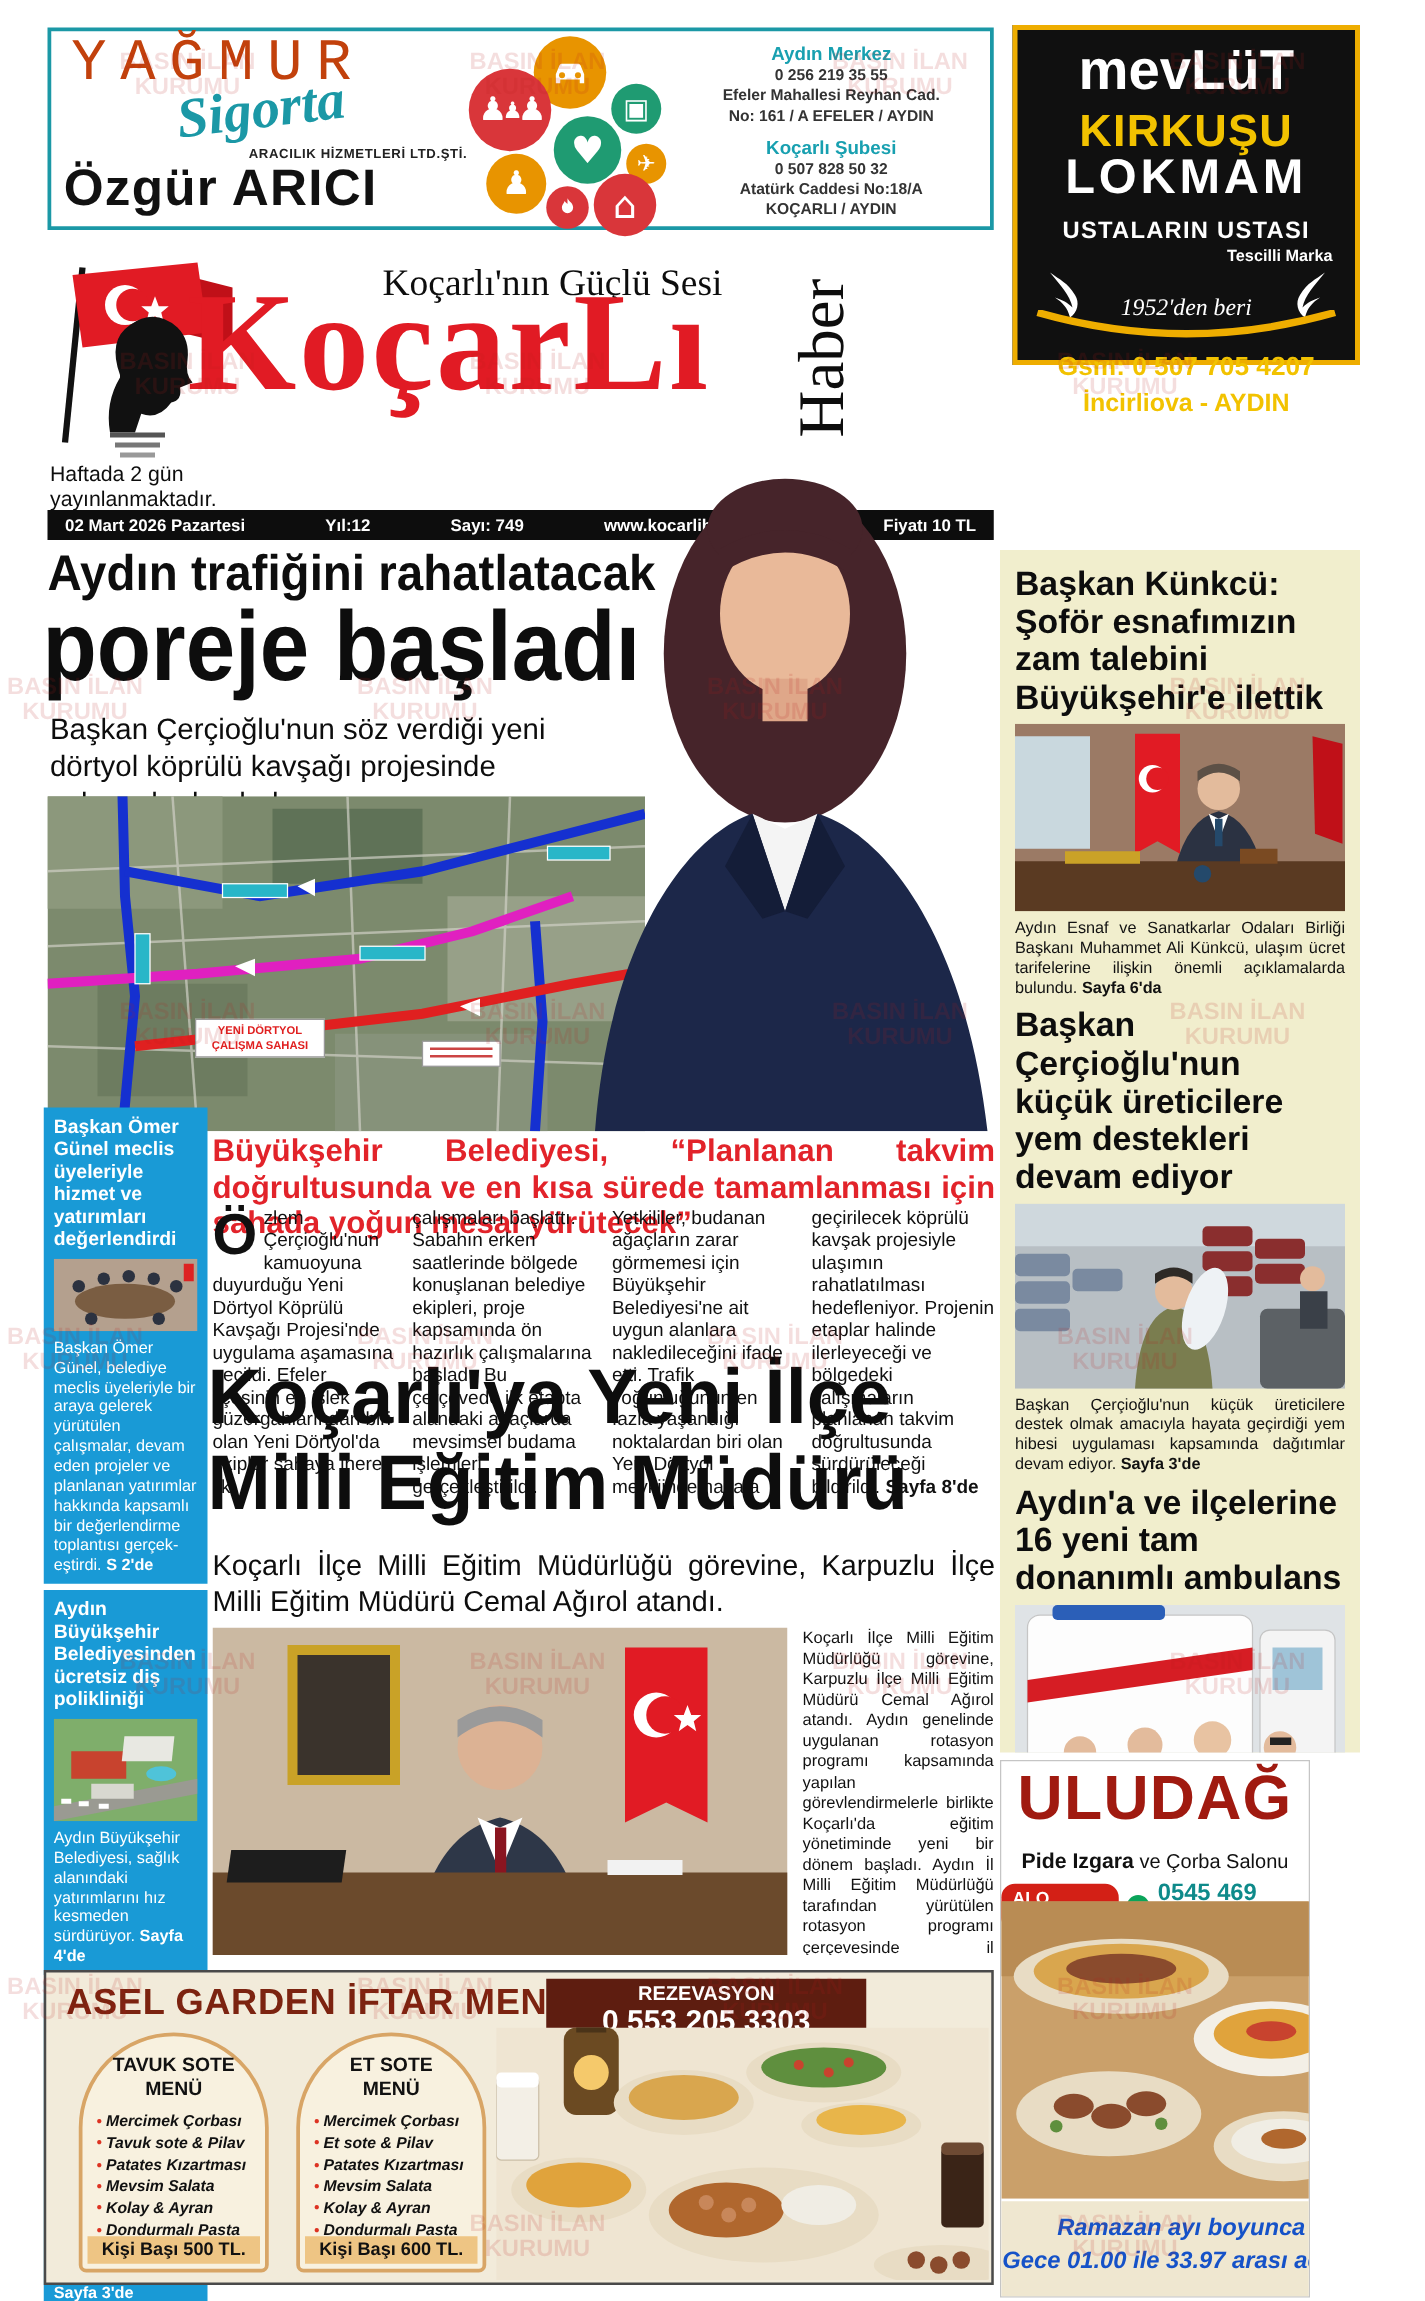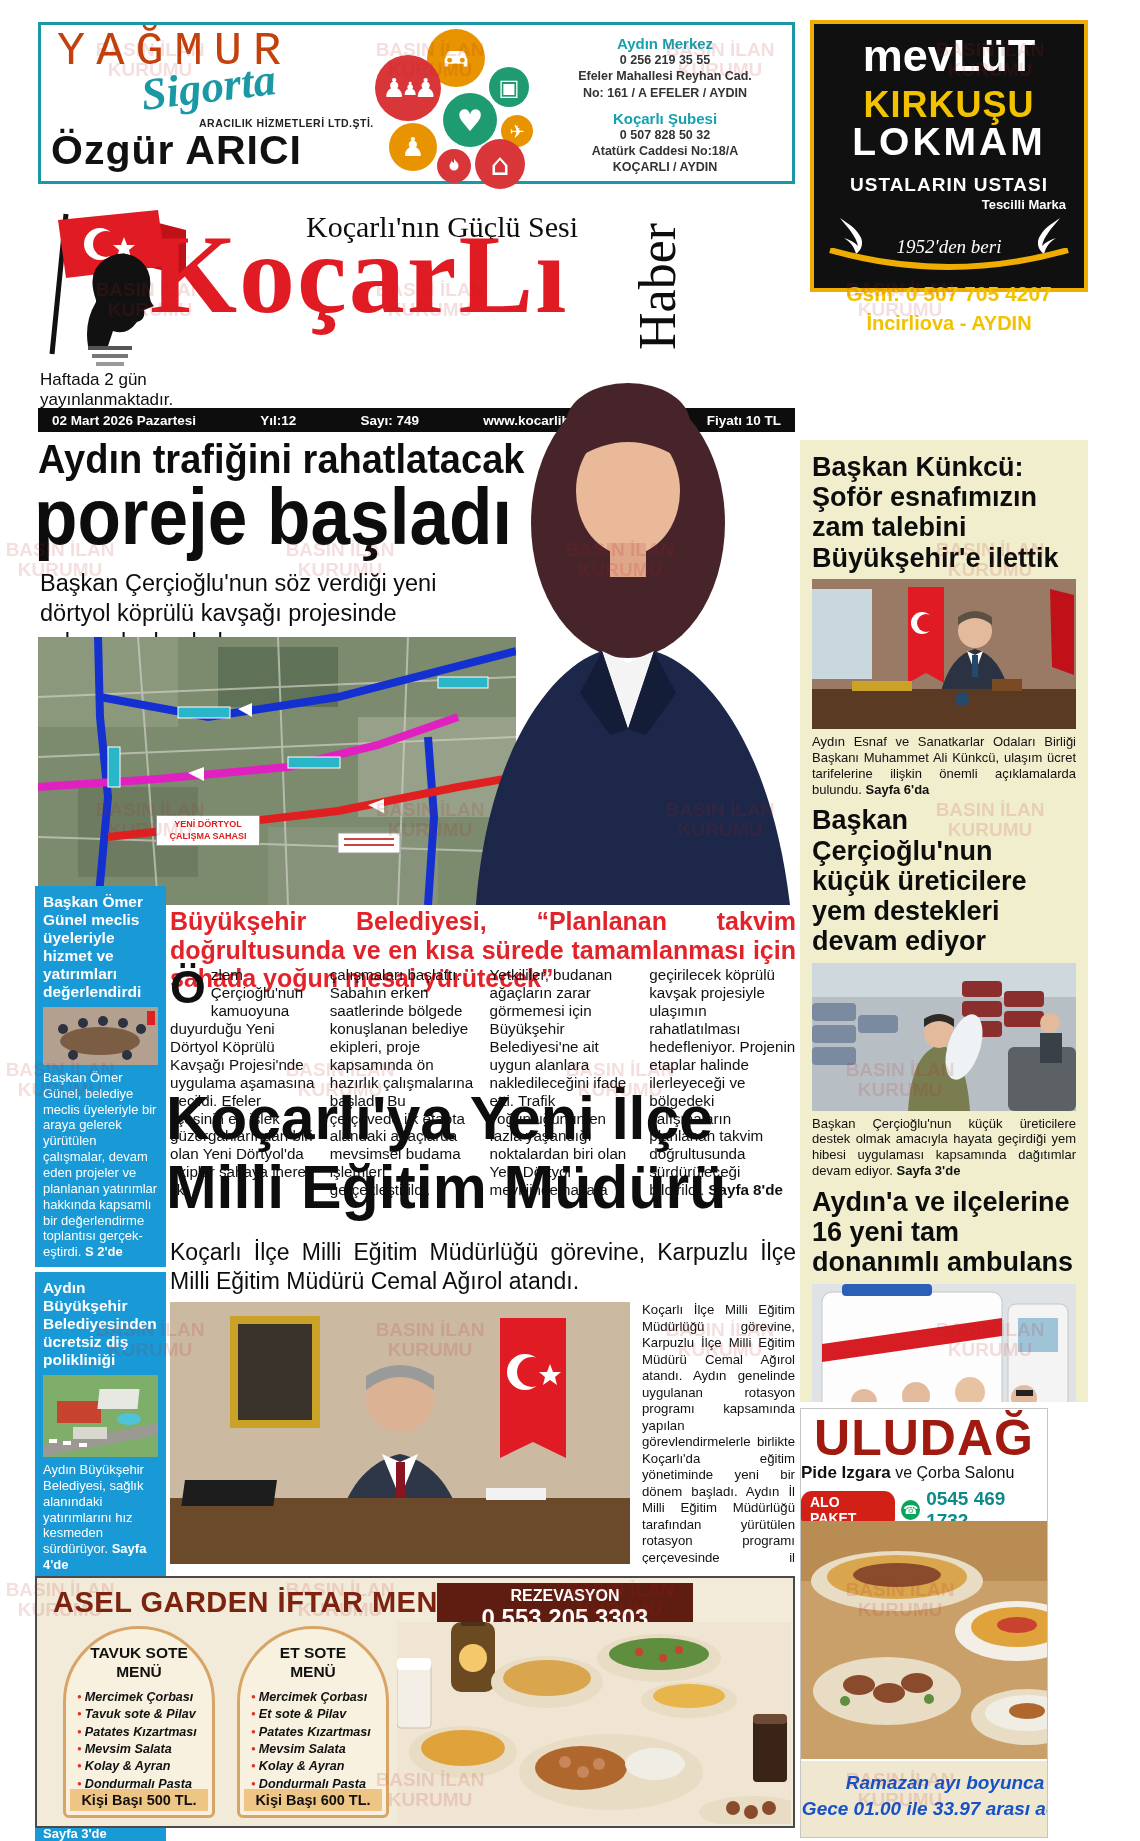--- a/index.html
+++ b/index.html
@@ -88,21 +88,21 @@
   
   #rightcol{left:800px;top:440px;width:288px;height:962px;background:#f1eecd;box-sizing:border-box;padding:12px 12px 8px;overflow:hidden;}
   .rc-h{font-size:27px;font-weight:800;line-height:1.12;color:#0d0d0d;}
   .rc-img{margin:6px 0 5px;}
   .rc-cap{font-size:13px;line-height:1.22;color:#111;text-align:justify;}
   .rc-gap{height:8px;}
 
   
   #uludag{left:800px;top:1408px;width:248px;height:430px;background:#fff;border:1px solid #c5c5c5;box-sizing:border-box;overflow:hidden;}
   .ul-title{margin-top:4px;text-align:center;font-size:50px;font-weight:800;color:#a01a10;letter-spacing:1px;line-height:1;}
-  .ul-sub{text-align:left;font-size:16px;color:#111;margin-top:0;}
+  .ul-sub{text-align:center;font-size:16px;color:#111;margin-top:16px;}
   .ul-sub b{font-size:17px;}
   .ul-alo{display:flex;align-items:center;justify-content:center;gap:6px;margin-top:5px;}
   .ul-pill{background:#d32016;color:#fff;font-weight:800;font-size:14px;padding:3px 9px;border-radius:11px;}
   .ul-phone-ic{width:20px;height:20px;border-radius:50%;background:#0aa45a;color:#fff;font-size:12px;display:flex;align-items:center;justify-content:center;font-family:"DejaVu Sans",sans-serif;}
   .ul-phone-ic::before{content:"☎";}
   .ul-phone{color:#0e8a8a;font-weight:800;font-size:19px;}
   .ul-food{position:absolute;left:0;top:112px;width:288px;height:238px;}
   .ul-footer{position:absolute;left:0;top:352px;width:288px;height:78px;background:#efe7d0;text-align:center;padding-top:9px;box-sizing:border-box;}
   .ul-footer div{color:#1552c8;font-style:italic;font-weight:800;font-size:19px;line-height:1.35;}
 </style>

